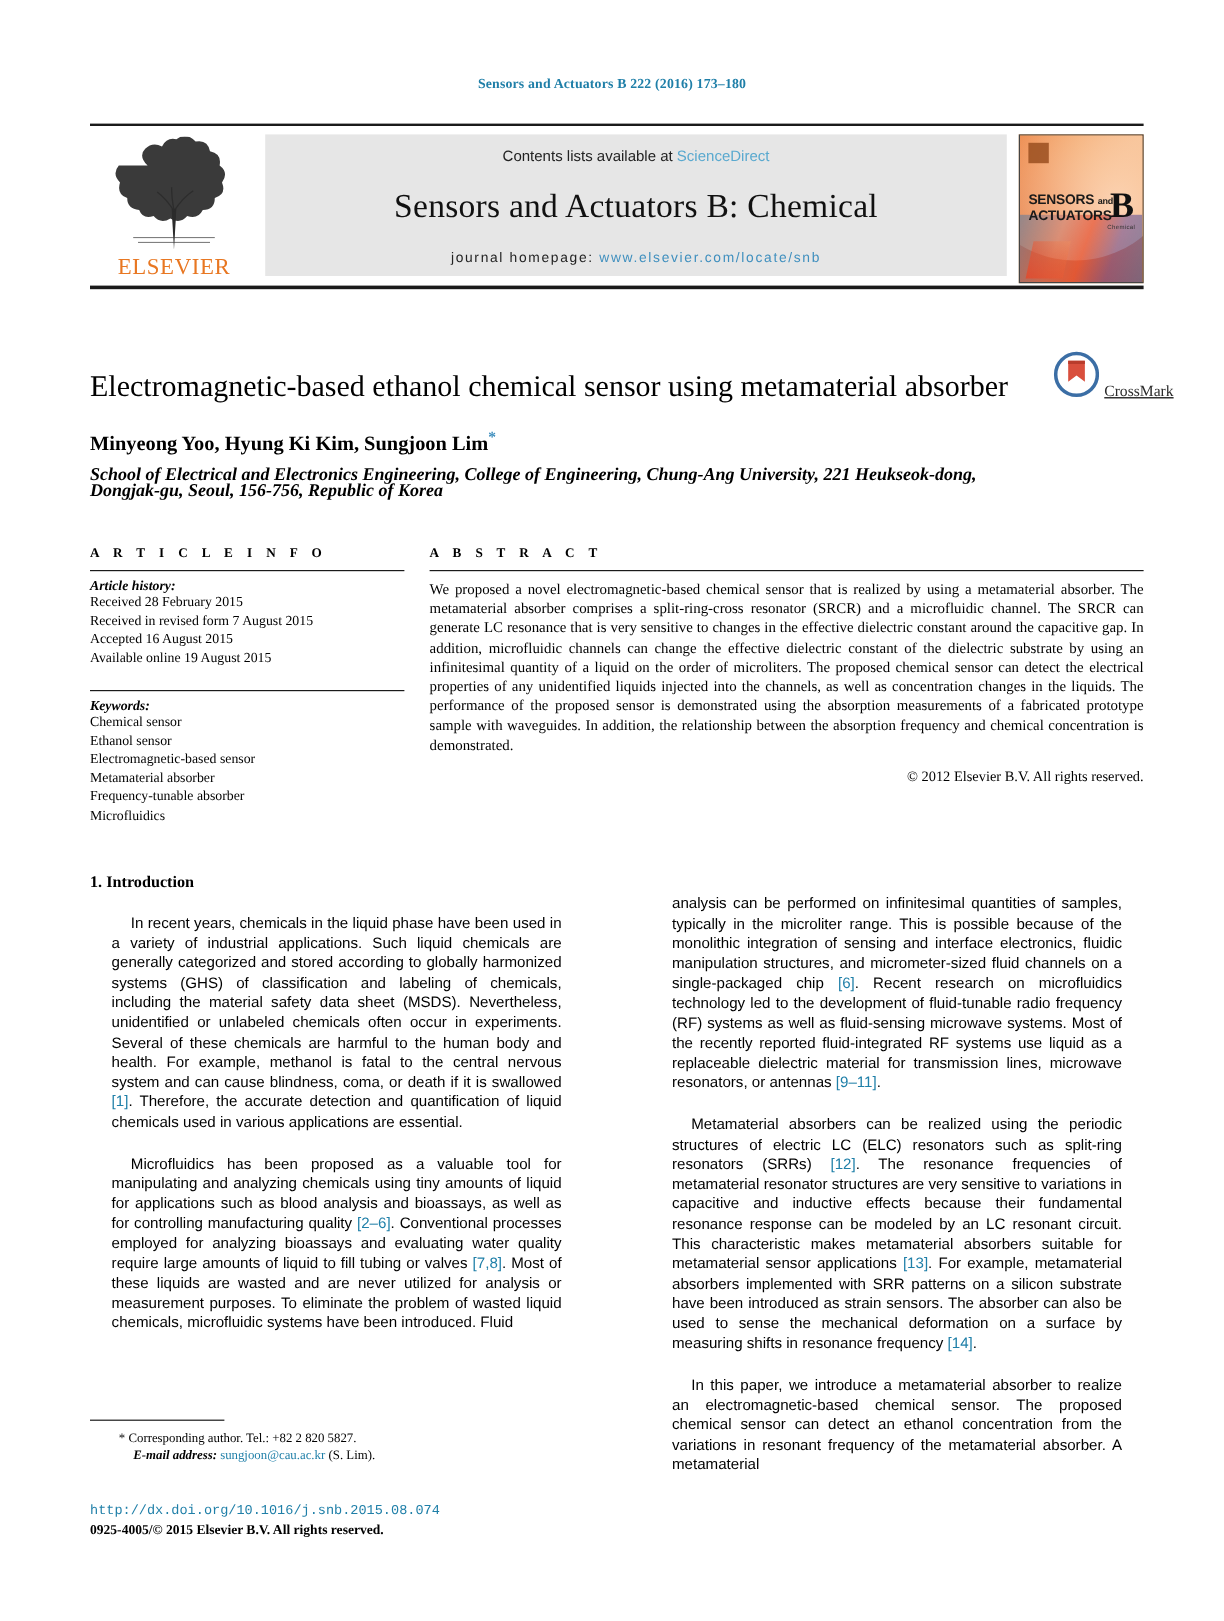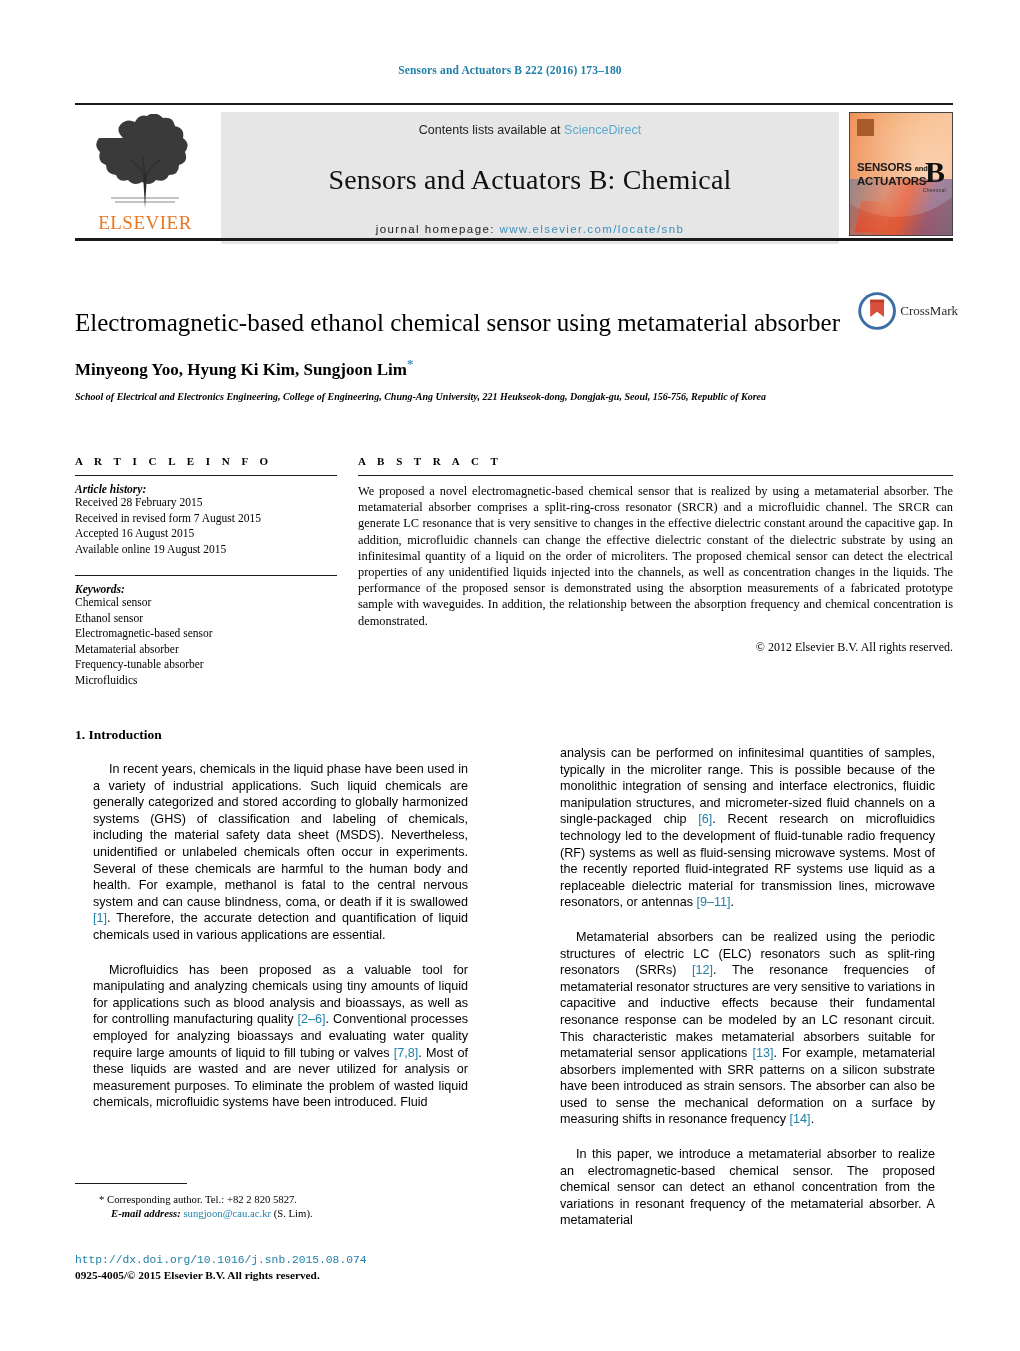--- a/index.html
+++ b/index.html
@@ -74,21 +74,21 @@
   .center-block {
     flex: 1 1 auto;
     background: #e6e6e6;
     margin: 0 10px 0 6px;
     display: flex;
     flex-direction: column;
     align-items: center;
     justify-content: space-between;
     padding: 11px 0 9px 0;
     box-sizing: border-box;
-    height: 132px;
+    height: 118px;
   }
   .contents-line {
     font-family: "Liberation Sans", sans-serif;
     font-size: 12.5px;
     color: #222;
   }
   .contents-line .sd {
     color: #5aa9cf;
   }
   .journal-title {
@@ -223,36 +223,37 @@
   }
   .authors .star {
     color: #3f8fbe;
     font-size: 13px;
     vertical-align: super;
   }
   .affiliation {
     font-family: "Liberation Serif", serif;
     font-style: italic;
     font-weight: bold;
-    font-size: 10px;
+    font-size: 15px;
     line-height: 13px;
     margin-top: 10px;
     color: #000;
     width: 760px;
   }
 
   
   .crossmark {
     position: absolute;
     top: 288px;
-    left: 858px;
+    left: 878px;
     width: 100px;
     height: 46px;
     display: flex;
-    align-items: center;
+    align-items: flex-end;
+    text-decoration: underline;
   }
   .crossmark svg { display: block; }
   .crossmark-label {
     font-family: "Liberation Serif", serif;
     font-size: 13px;
     color: #2b2b2b;
     margin-left: 4px;
   }
   .info-col {
     position: absolute;

